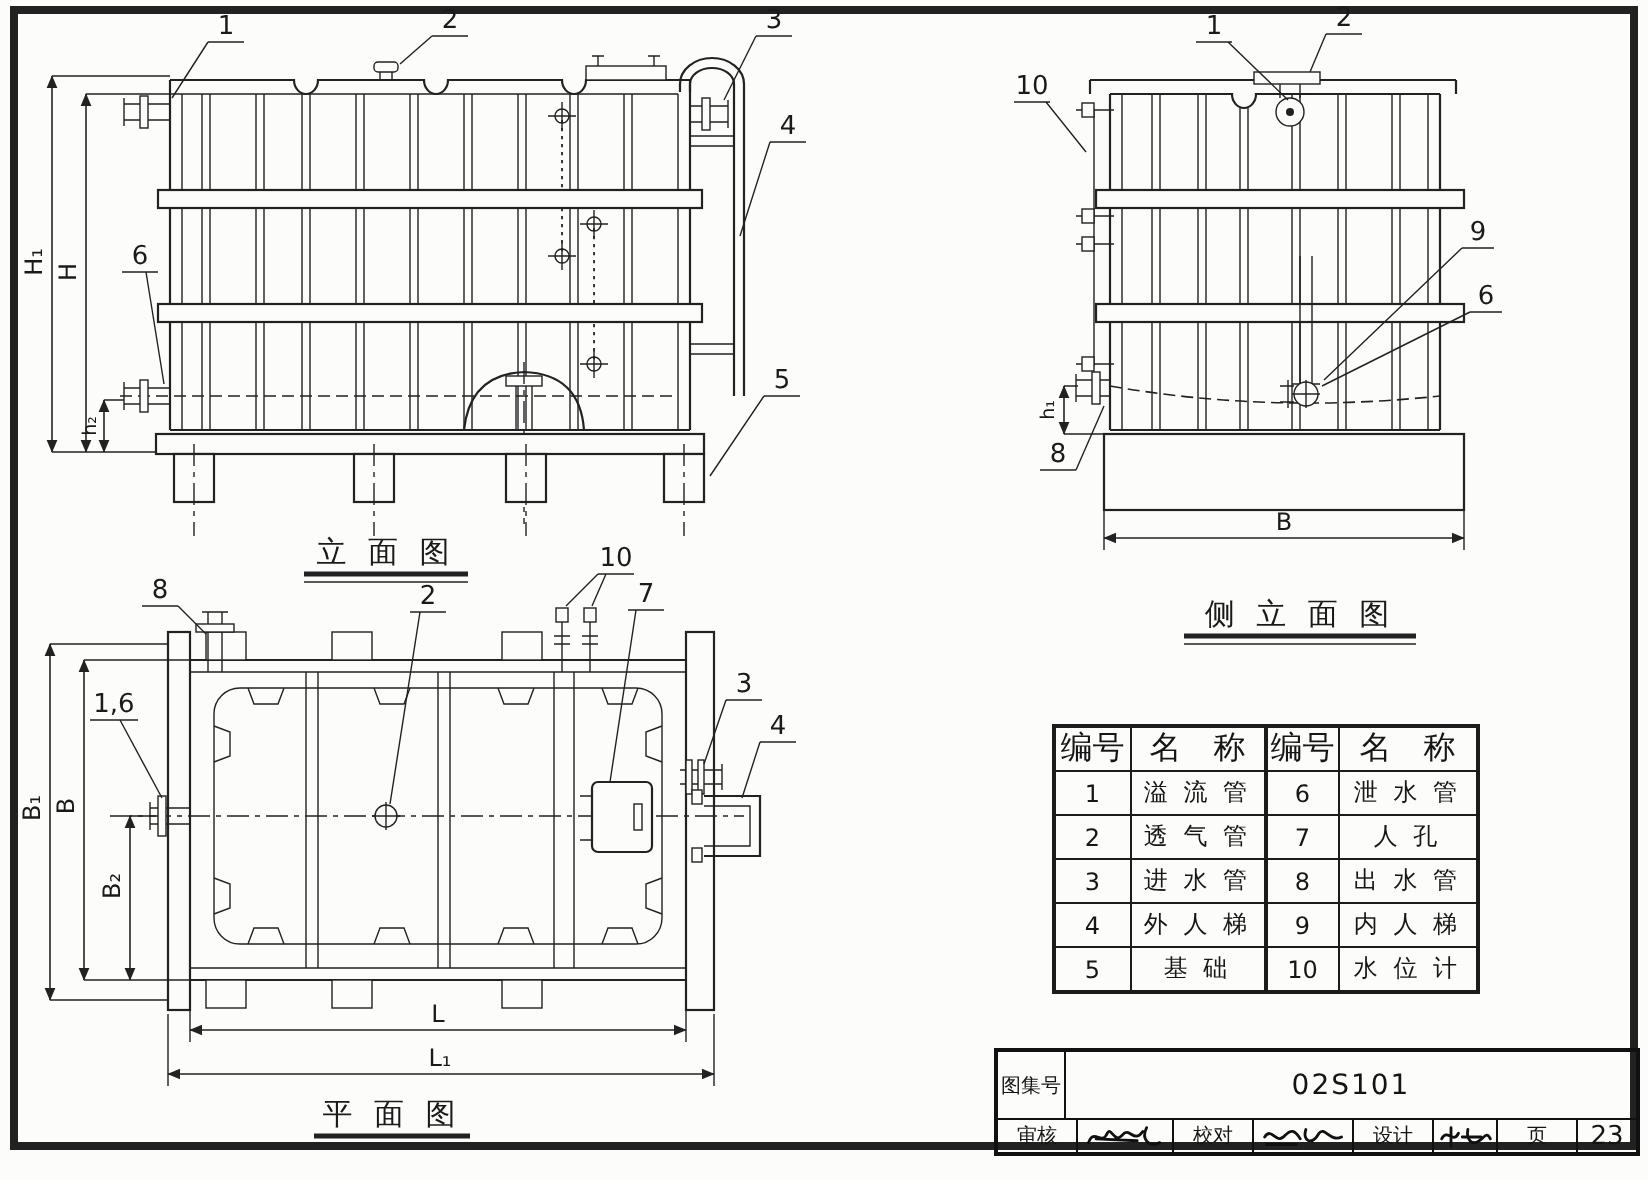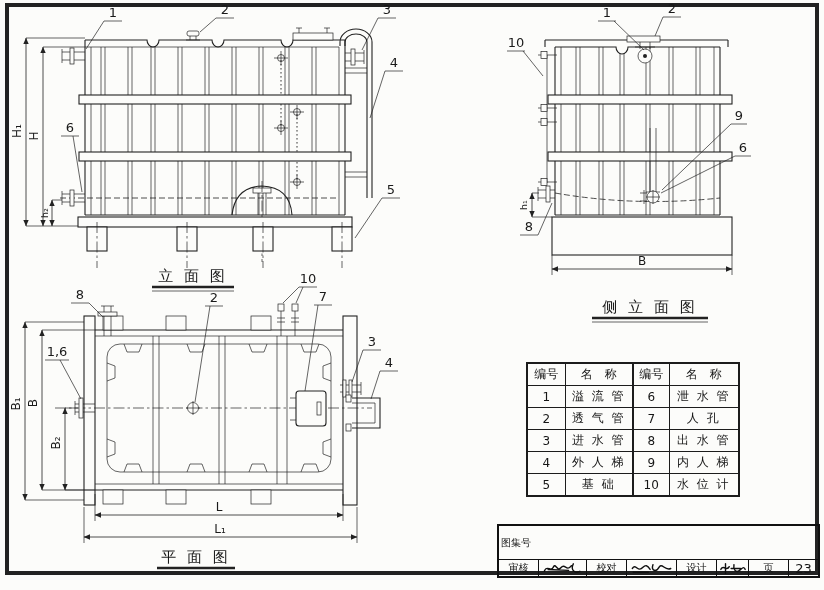--- a/index.html
+++ b/index.html
@@ -18,21 +18,21 @@
   text{fill:#1a1a1a}
   .callout{font-size:13px}
   .dimlbl{font-size:12px}
   .dimsm{font-size:9.5px}
   .vtitle{font-size:15px;letter-spacing:3px}
   
   table.parts{position:absolute;left:526px;top:362px;width:212px;border-collapse:collapse;
               border:2px solid #1c1c1c;table-layout:fixed;background:transparent}
   table.parts th,table.parts td{border:1px solid #1c1c1c;height:21px;padding:0;
               font-weight:normal;color:#161616;overflow:hidden;white-space:nowrap}
-  table.parts th{font-size:12px;text-align:center}
+  table.parts th{font-size:16px;text-align:center}
   td.num{font-size:12px;text-align:center}
   td.nm{font-size:12px;text-align:center;padding-left:7px;letter-spacing:2px}
   .halfdiv{border-left:2px solid #1c1c1c !important}
   
   .tb{position:absolute;left:497px;top:524px;width:323px;height:54px;
       border:2px solid #111;box-sizing:border-box;color:#141414}
   .tb-row{display:flex;box-sizing:border-box}
   .tb-r1{height:34px;border-bottom:1px solid #111}
   .tb-r2{height:16px}
   .tbc{display:flex;align-items:center;justify-content:center;box-sizing:border-box;
@@ -371,20 +371,21 @@
     <td class="nm">基 础</td>
     <td class="num halfdiv">10</td>
     <td class="nm">水 位 计</td>
   </tr>
 </tbody>
     </table>
 
 <div class="tb">
   <div class="tb-row tb-r1">
     <div class="tbc tb-atlas-lab">图集号</div>
+    <div class="tbc tb-atlas-no">02S101</div>
   </div>
   <div class="tb-row tb-r2">
     <div class="tbc w30 sm-lab">审核</div>
     <div class="tbc w48">
       <svg class="sig" width="44" height="15" viewBox="0 0 44 16">
         <path d="M2,11 C5,3 9,13 12,6 C14,2 16,12 20,7 C24,2 26,12 31,5 M6,9 L28,10 M33,3 C30,9 34,14 40,11"></path>
       </svg>
     </div>
     <div class="tbc w30 sm-lab">校对</div>
     <div class="tbc w50">

